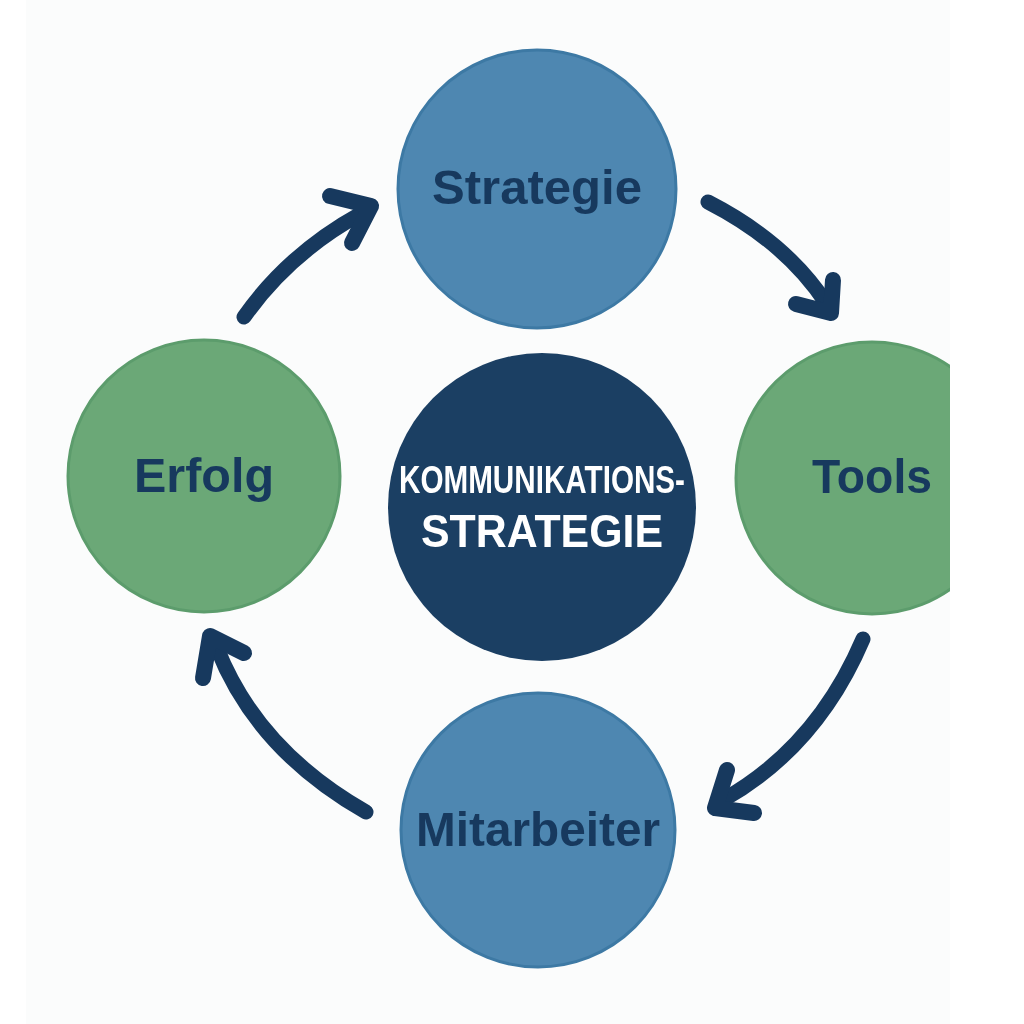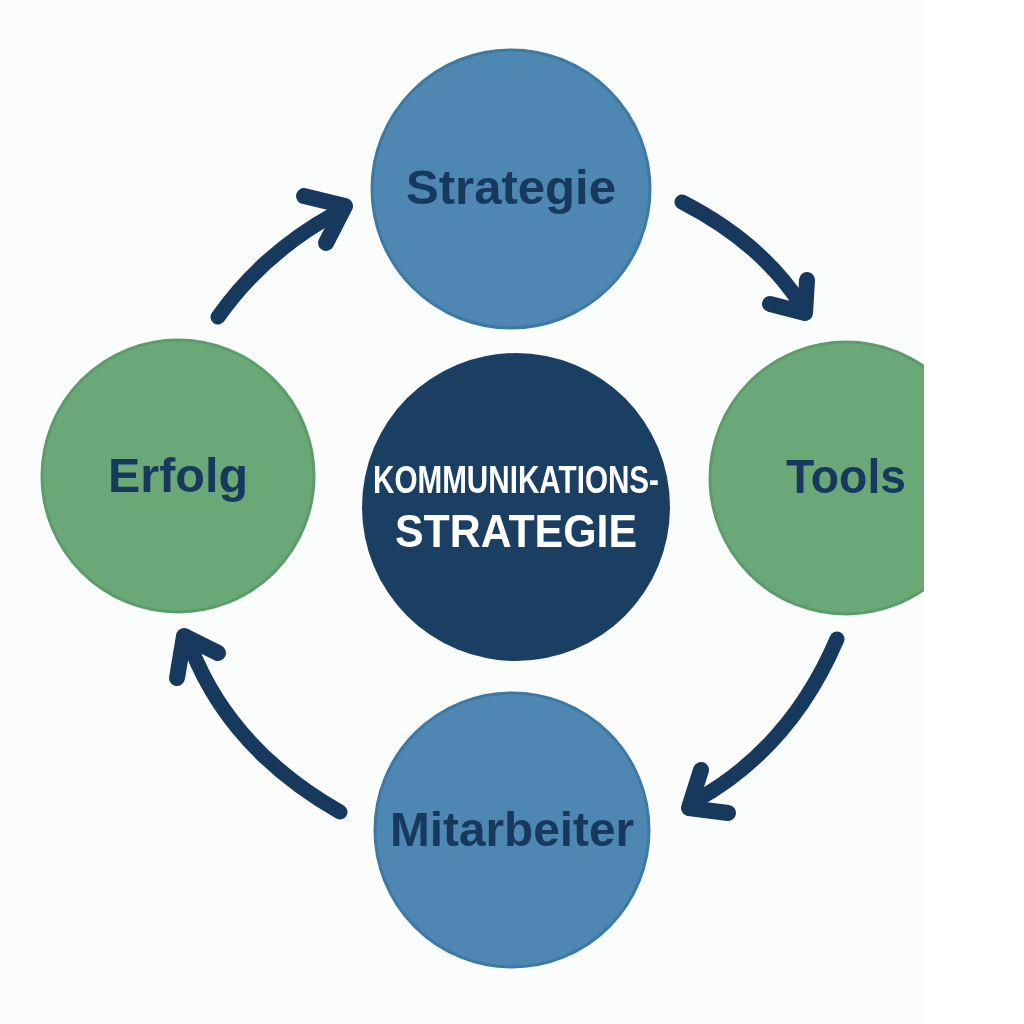--- a/index.html
+++ b/index.html
@@ -6,20 +6,21 @@
     margin: 0;
     padding: 0;
     background: #ffffff;
   }
   .stage {
     position: relative;
     width: 924px;
     height: 1024px;
     overflow: hidden;
     font-family: "Liberation Sans", sans-serif;
+    margin-left: 26px;
   }
   svg { display: block; }
   .node-label {
     font-family: "Liberation Sans", sans-serif;
     font-weight: 700;
     font-size: 48px;
   }
   .center-label-small {
     font-family: "Liberation Sans", sans-serif;
     font-weight: 700;

